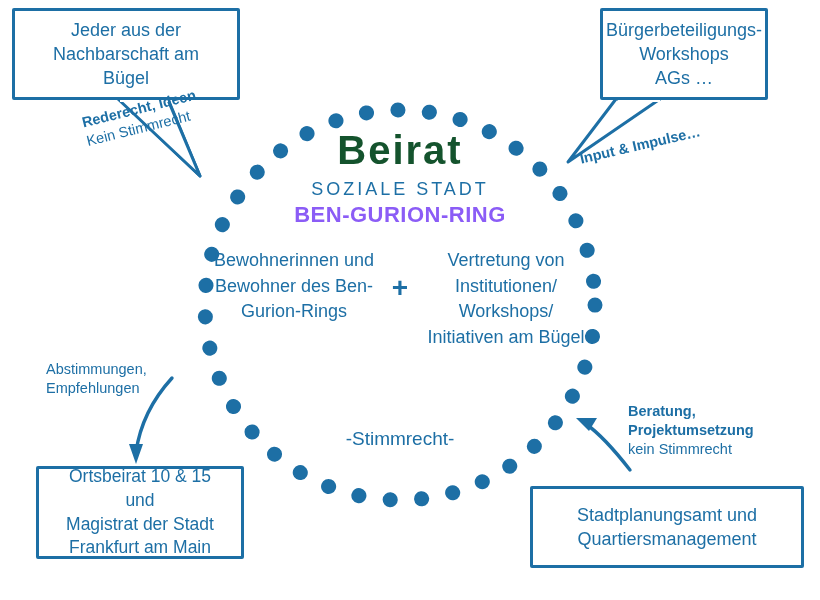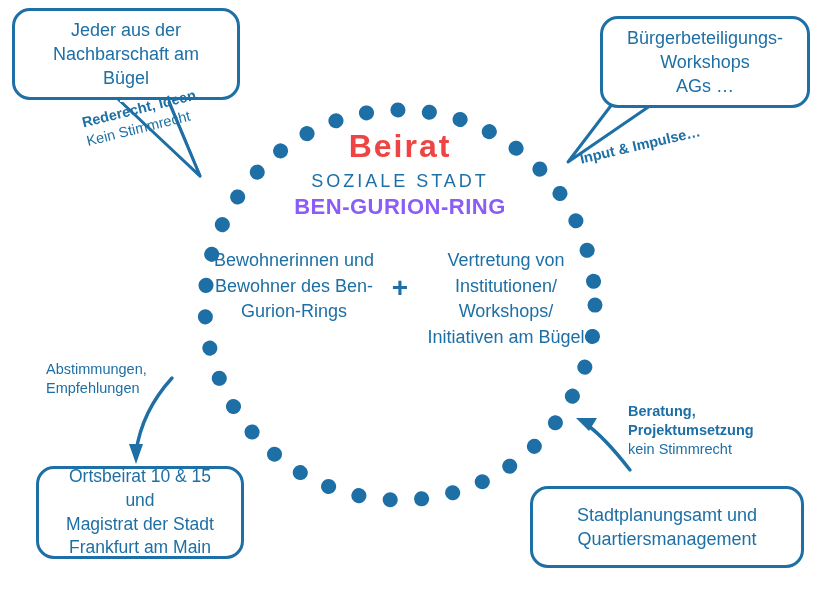--- a/index.html
+++ b/index.html
@@ -27,56 +27,56 @@
     width: 820px;
     height: 600px;
     pointer-events: none;
   }
 
   
   .box {
     position: absolute;
     box-sizing: border-box;
     border: 3px solid #1d6fa5;
-    border-radius: 18px;
+    border-radius: 2px;
     background: #ffffff;
     color: #1d6fa5;
     text-align: center;
     display: flex;
     flex-direction: column;
     justify-content: center;
     align-items: center;
     line-height: 1.35;
     font-size: 18px;
   }
   .box .line {
     display: block;
     white-space: nowrap;
   }
 
   #box-neighbourhood { left: 12px;  top: 8px;   width: 228px; height: 92px; }
-  #box-workshops     { left: 600px; top: 16px;   width: 210px; height: 92px; }
+  #box-workshops     { left: 600px; top: 8px;   width: 168px; height: 92px; }
   #box-ortsbeirat    { left: 36px;  top: 466px; width: 208px; height: 93px; font-size: 17.5px;}
   #box-stadtplanung  { left: 530px; top: 486px; width: 274px; height: 82px; }
 
   
   #circle-content {
     position: absolute;
     left: 196px;
     top: 110px;
     width: 408px;
     height: 360px;
     text-align: center;
   }
   #title-main {
-    font-size: 32px;
+    font-size: 40px;
     font-weight: bold;
     letter-spacing: 2px;
     margin-top: 18px;
-    color: #ef4444;
+    color: #14532d;
   }
   #title-sub1 {
     font-size: 18px;
     letter-spacing: 3px;
     margin-top: 6px;
     color: #1d6fa5;
   }
   #title-sub2 {
     font-size: 22px;
     letter-spacing: 0.5px;
@@ -196,20 +196,21 @@
       <div class="col">
         <span class="line">Vertretung</span>
         <span class="line">von</span>
         <span class="line">Institutionen/</span>
         <span class="line">Workshops/</span>
         <span class="line">Initiativen</span>
         <span class="line">am Bügel</span>
       </div>
     </div>
 
+    <div id="stimmrecht">-Stimmrecht-</div>
   </div>
 
   <div class="box" id="box-neighbourhood">
     <span class="line">Jeder aus der</span>
     <span class="line">Nachbarschaft am</span>
     <span class="line">Bügel</span>
   </div>
 
   <div class="box" id="box-workshops">
     <span class="line">Bürgerbeteiligungs-</span>

